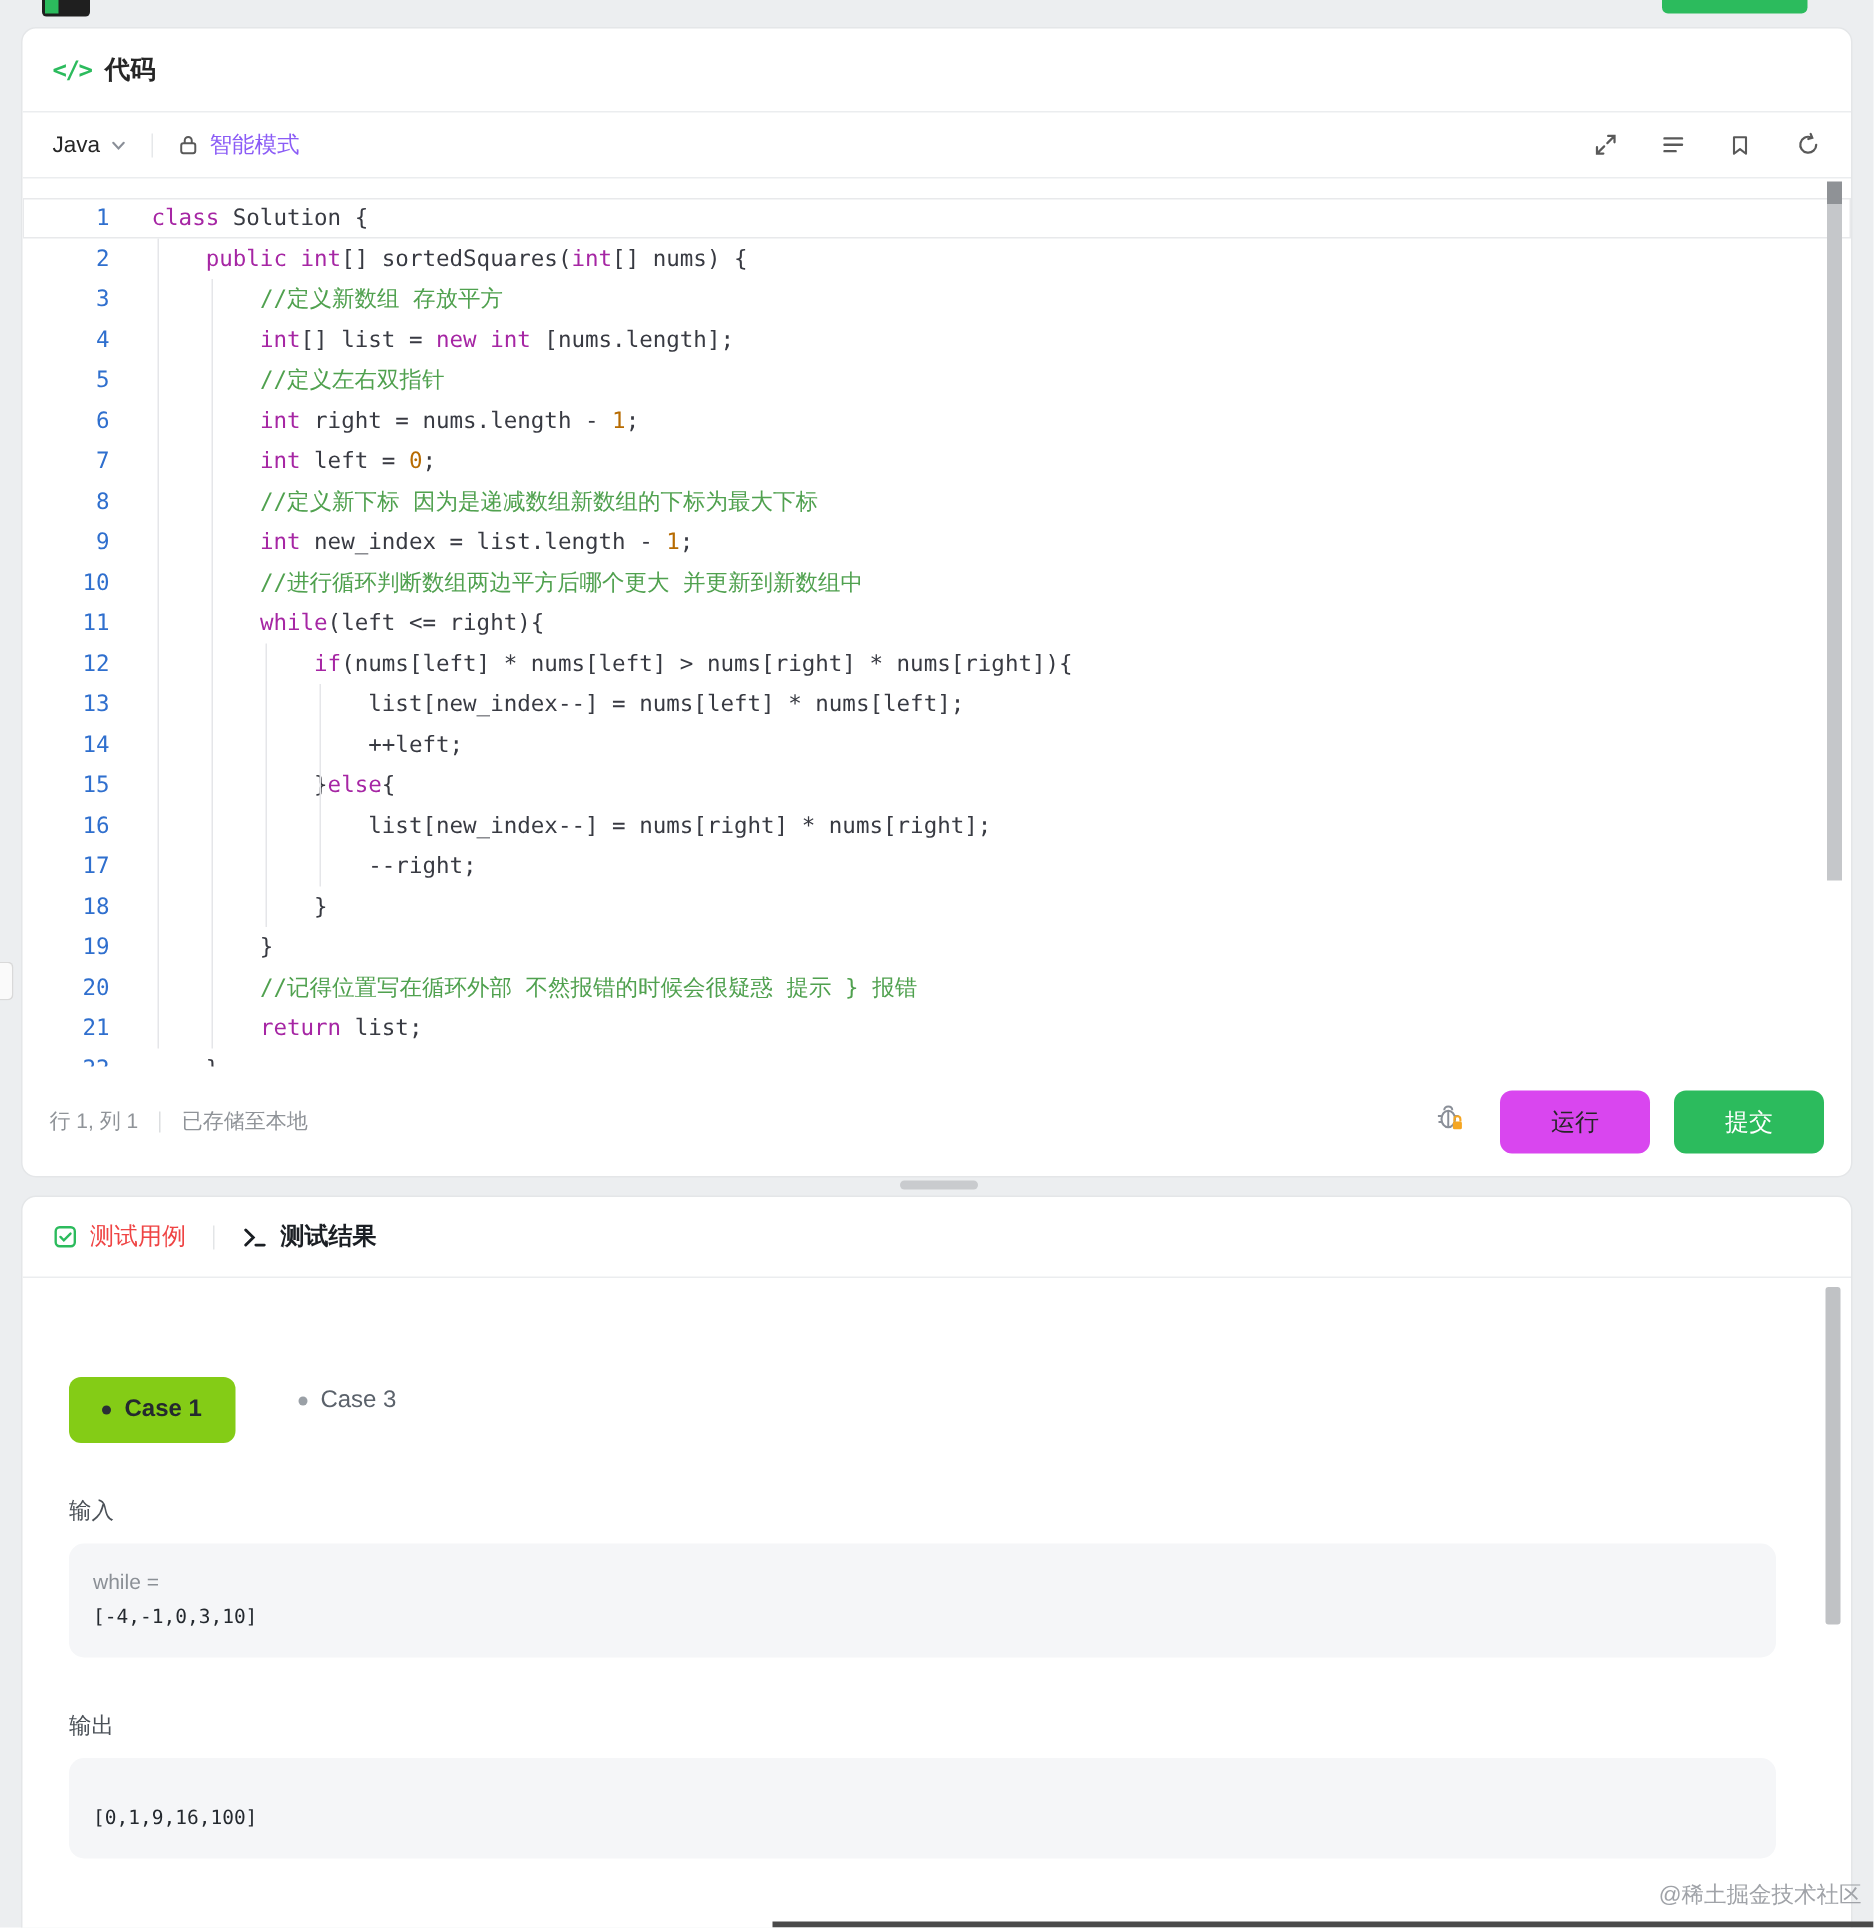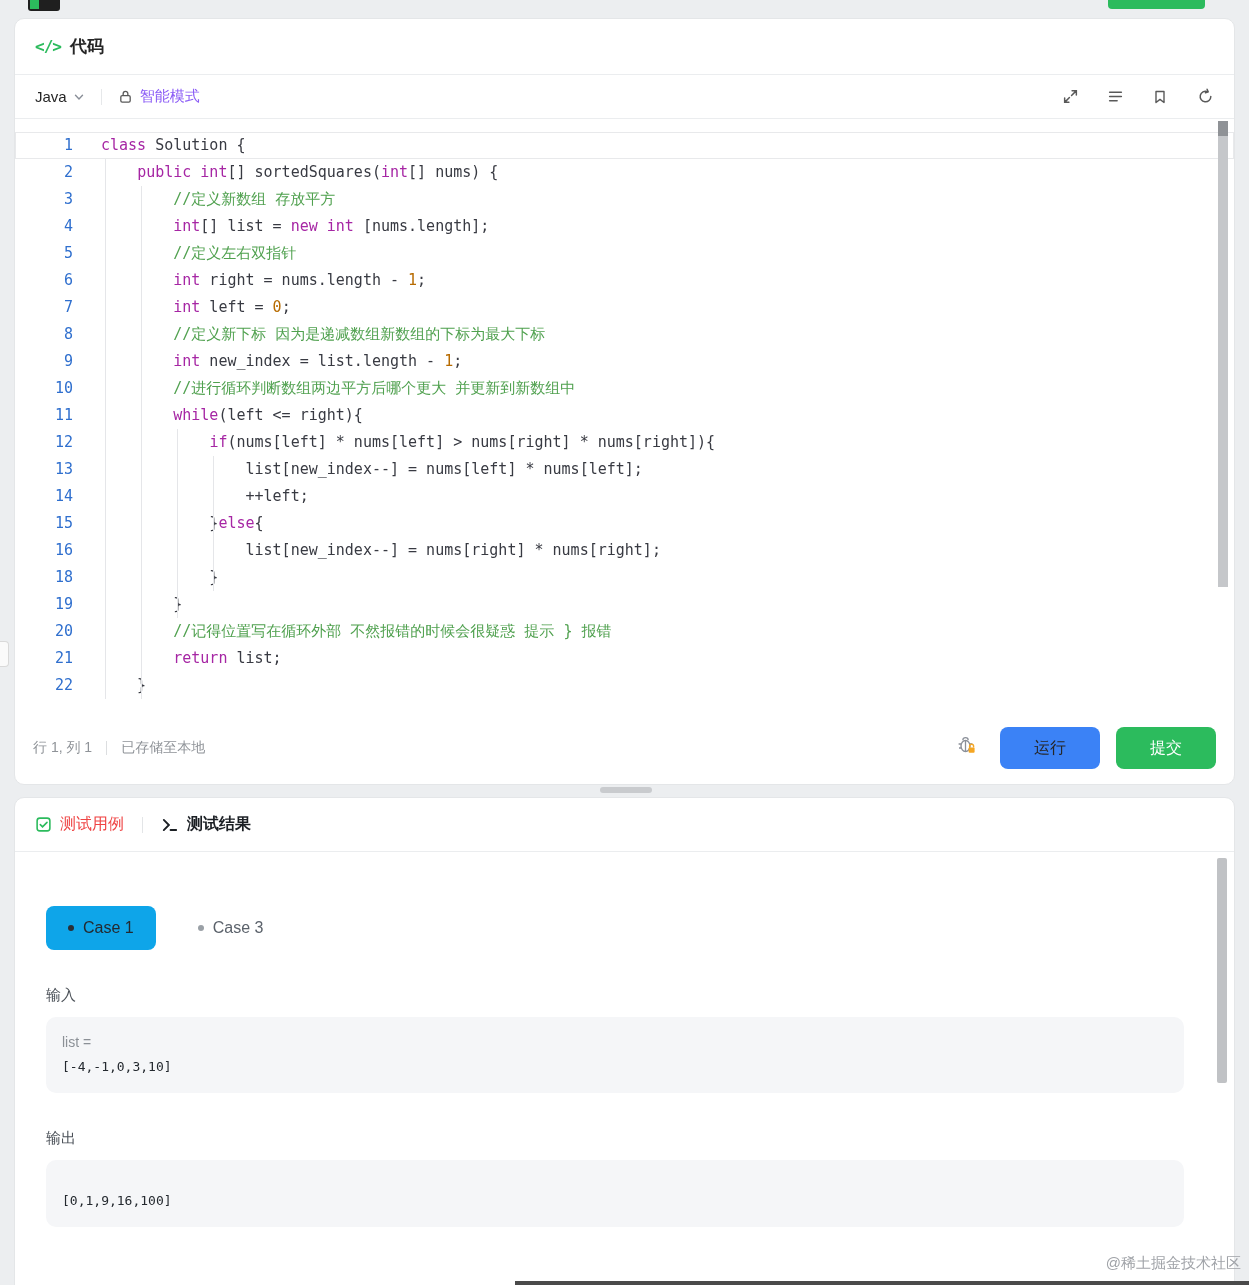--- a/index.html
+++ b/index.html
@@ -52,42 +52,42 @@
   .vscroll-thumb { position:absolute; right:6px; top:17px; width:10px; height:451px; background:#c5c7ca; }
 
   
   .status-bar { height:74px; display:flex; align-items:center; padding:0 18px; }
   .status-text { font-size:14px; color:#8f9398; }
   .st-sep { width:1px; height:14px; background:#dcdee0; margin:0 14px; }
   .sb-right { margin-left:auto; display:flex; align-items:center; gap:16px; }
   .debug-icon { margin-right:6px; cursor:pointer; }
   .btn { height:42px; min-width:100px; padding:0 28px; border:none; border-radius:8px; font-size:16px;
          font-family:"Liberation Sans", sans-serif; cursor:pointer; }
-  .btn-run { background:#3b82f6; color:#262626; }
+  .btn-run { background:#d946ef; color:#262626; }
   .btn-submit { background:var(--accent-green); color:#fff; }
 
   
   .split-handle { position:absolute; left:600px; top:787px; width:52px; height:6px; border-radius:3px; background:#c9cbce; }
   .edge-tab { position:absolute; left:0; top:641px; width:9px; height:26px; background:#fafafa; border:1px solid #d9d9d9; border-left:none; border-radius:0 4px 4px 0; }
 
   
   .test-tabs { height:54px; display:flex; align-items:center; padding:0 20px; border-bottom:1px solid #ebedef; }
   .ttab { display:flex; align-items:center; gap:8px; font-size:16px; color:#ef4444; cursor:pointer; }
   .ttab.active { color:#1b1f24; font-weight:700; }
   .ttab-sep { width:1px; height:16px; background:#e3e5e7; margin:0 18px; }
 
   .test-body { padding:28px 38px 0 31px; position:relative; }
   .result-row { display:flex; align-items:baseline; gap:26px; }
   .result-status { font-size:26px; font-weight:700; color:var(--accent-green); }
   .runtime { font-size:15px; color:#6b7280; }
   .runtime .rt-val { color:#6b7280; }
 
   .case-row { display:flex; align-items:center; gap:20px; margin-top:26px; }
   .case-pill { display:flex; align-items:center; gap:9px; height:44px; padding:0 22px; border-radius:8px; cursor:pointer; font-size:16px; }
-  .case-pill.active { background:#0ea5e9; color:#24292f; font-weight:400; }
+  .case-pill.active { background:#84cc16; color:#24292f; font-weight:700;margin-top:12px; }
   .case-pill.inactive { color:#5b626b; }
   .dot { width:6px; height:6px; border-radius:50%; }
   .dot-dark { background:#2a2f36; }
   .dot-gray { background:#9aa0a6; }
 
   .field-label { margin-top:36px; font-size:15px; color:#4b5158; }
   .io-box { margin-top:12px; width:1138px; background:#f5f6f8; border-radius:10px; padding:17px 16px 19px 16px; }
   .io-name { font-size:14px; color:#8b9096; }
   .io-value { margin-top:9px; font-family:"DejaVu Sans Mono", monospace; font-size:13px; color:#24292f; }
   .io-box.single .io-value { margin-top:16px; }
@@ -167,20 +167,21 @@
         <div class="code-line"><span class="gutter">7</span><span class="ltext"><span class="tok-p">        </span><span class="tok-k">int</span><span class="tok-p"> left = </span><span class="tok-n">0</span><span class="tok-p">;</span></span></div>
         <div class="code-line"><span class="gutter">8</span><span class="ltext"><span class="tok-p">        </span><span class="tok-c">//定义新下标 因为是递减数组新数组的下标为最大下标</span></span></div>
         <div class="code-line"><span class="gutter">9</span><span class="ltext"><span class="tok-p">        </span><span class="tok-k">int</span><span class="tok-p"> new_index = list.length - </span><span class="tok-n">1</span><span class="tok-p">;</span></span></div>
         <div class="code-line"><span class="gutter">10</span><span class="ltext"><span class="tok-p">        </span><span class="tok-c">//进行循环判断数组两边平方后哪个更大 并更新到新数组中</span></span></div>
         <div class="code-line"><span class="gutter">11</span><span class="ltext"><span class="tok-p">        </span><span class="tok-k">while</span><span class="tok-p">(left &lt;= right){</span></span></div>
         <div class="code-line"><span class="gutter">12</span><span class="ltext"><span class="tok-p">            </span><span class="tok-k">if</span><span class="tok-p">(nums[left] * nums[left] &gt; nums[right] * nums[right]){</span></span></div>
         <div class="code-line"><span class="gutter">13</span><span class="ltext"><span class="tok-p">                list[new_index--] = nums[left] * nums[left];</span></span></div>
         <div class="code-line"><span class="gutter">14</span><span class="ltext"><span class="tok-p">                ++left;</span></span></div>
         <div class="code-line"><span class="gutter">15</span><span class="ltext"><span class="tok-p">            }</span><span class="tok-k">else</span><span class="tok-p">{</span></span></div>
         <div class="code-line"><span class="gutter">16</span><span class="ltext"><span class="tok-p">                list[new_index--] = nums[right] * nums[right];</span></span></div>
+        <div class="code-line"><span class="gutter">17</span><span class="ltext"><span class="tok-p">                --right;</span></span></div>
         <div class="code-line"><span class="gutter">18</span><span class="ltext"><span class="tok-p">            }</span></span></div>
         <div class="code-line"><span class="gutter">19</span><span class="ltext"><span class="tok-p">        }</span></span></div>
         <div class="code-line"><span class="gutter">20</span><span class="ltext"><span class="tok-p">        </span><span class="tok-c">//记得位置写在循环外部 不然报错的时候会很疑惑 提示 } 报错</span></span></div>
         <div class="code-line"><span class="gutter">21</span><span class="ltext"><span class="tok-p">        </span><span class="tok-k">return</span><span class="tok-p"> list;</span></span></div>
         <div class="code-line"><span class="gutter">22</span><span class="ltext"><span class="tok-p">    }</span></span></div>
       </div>
     <div class="vscroll-cap"></div>
     <div class="vscroll-thumb"></div>
   </div>
 
@@ -233,21 +234,21 @@
         <span>Case 1</span>
       </div>
       <div class="case-pill inactive">
         <span class="dot dot-gray"></span>
         <span>Case 3</span>
       </div>
     </div>
 
     <div class="field-label">输入</div>
     <div class="io-box">
-      <div class="io-name">list =</div>
+      <div class="io-name">while =</div>
       <div class="io-value">[-4,-1,0,3,10]</div>
     </div>
 
     <div class="field-label">输出</div>
     <div class="io-box single">
       <div class="io-value">[0,1,9,16,100]</div>
     </div>
   </div>
 
   <div class="test-scroll-thumb"></div>

